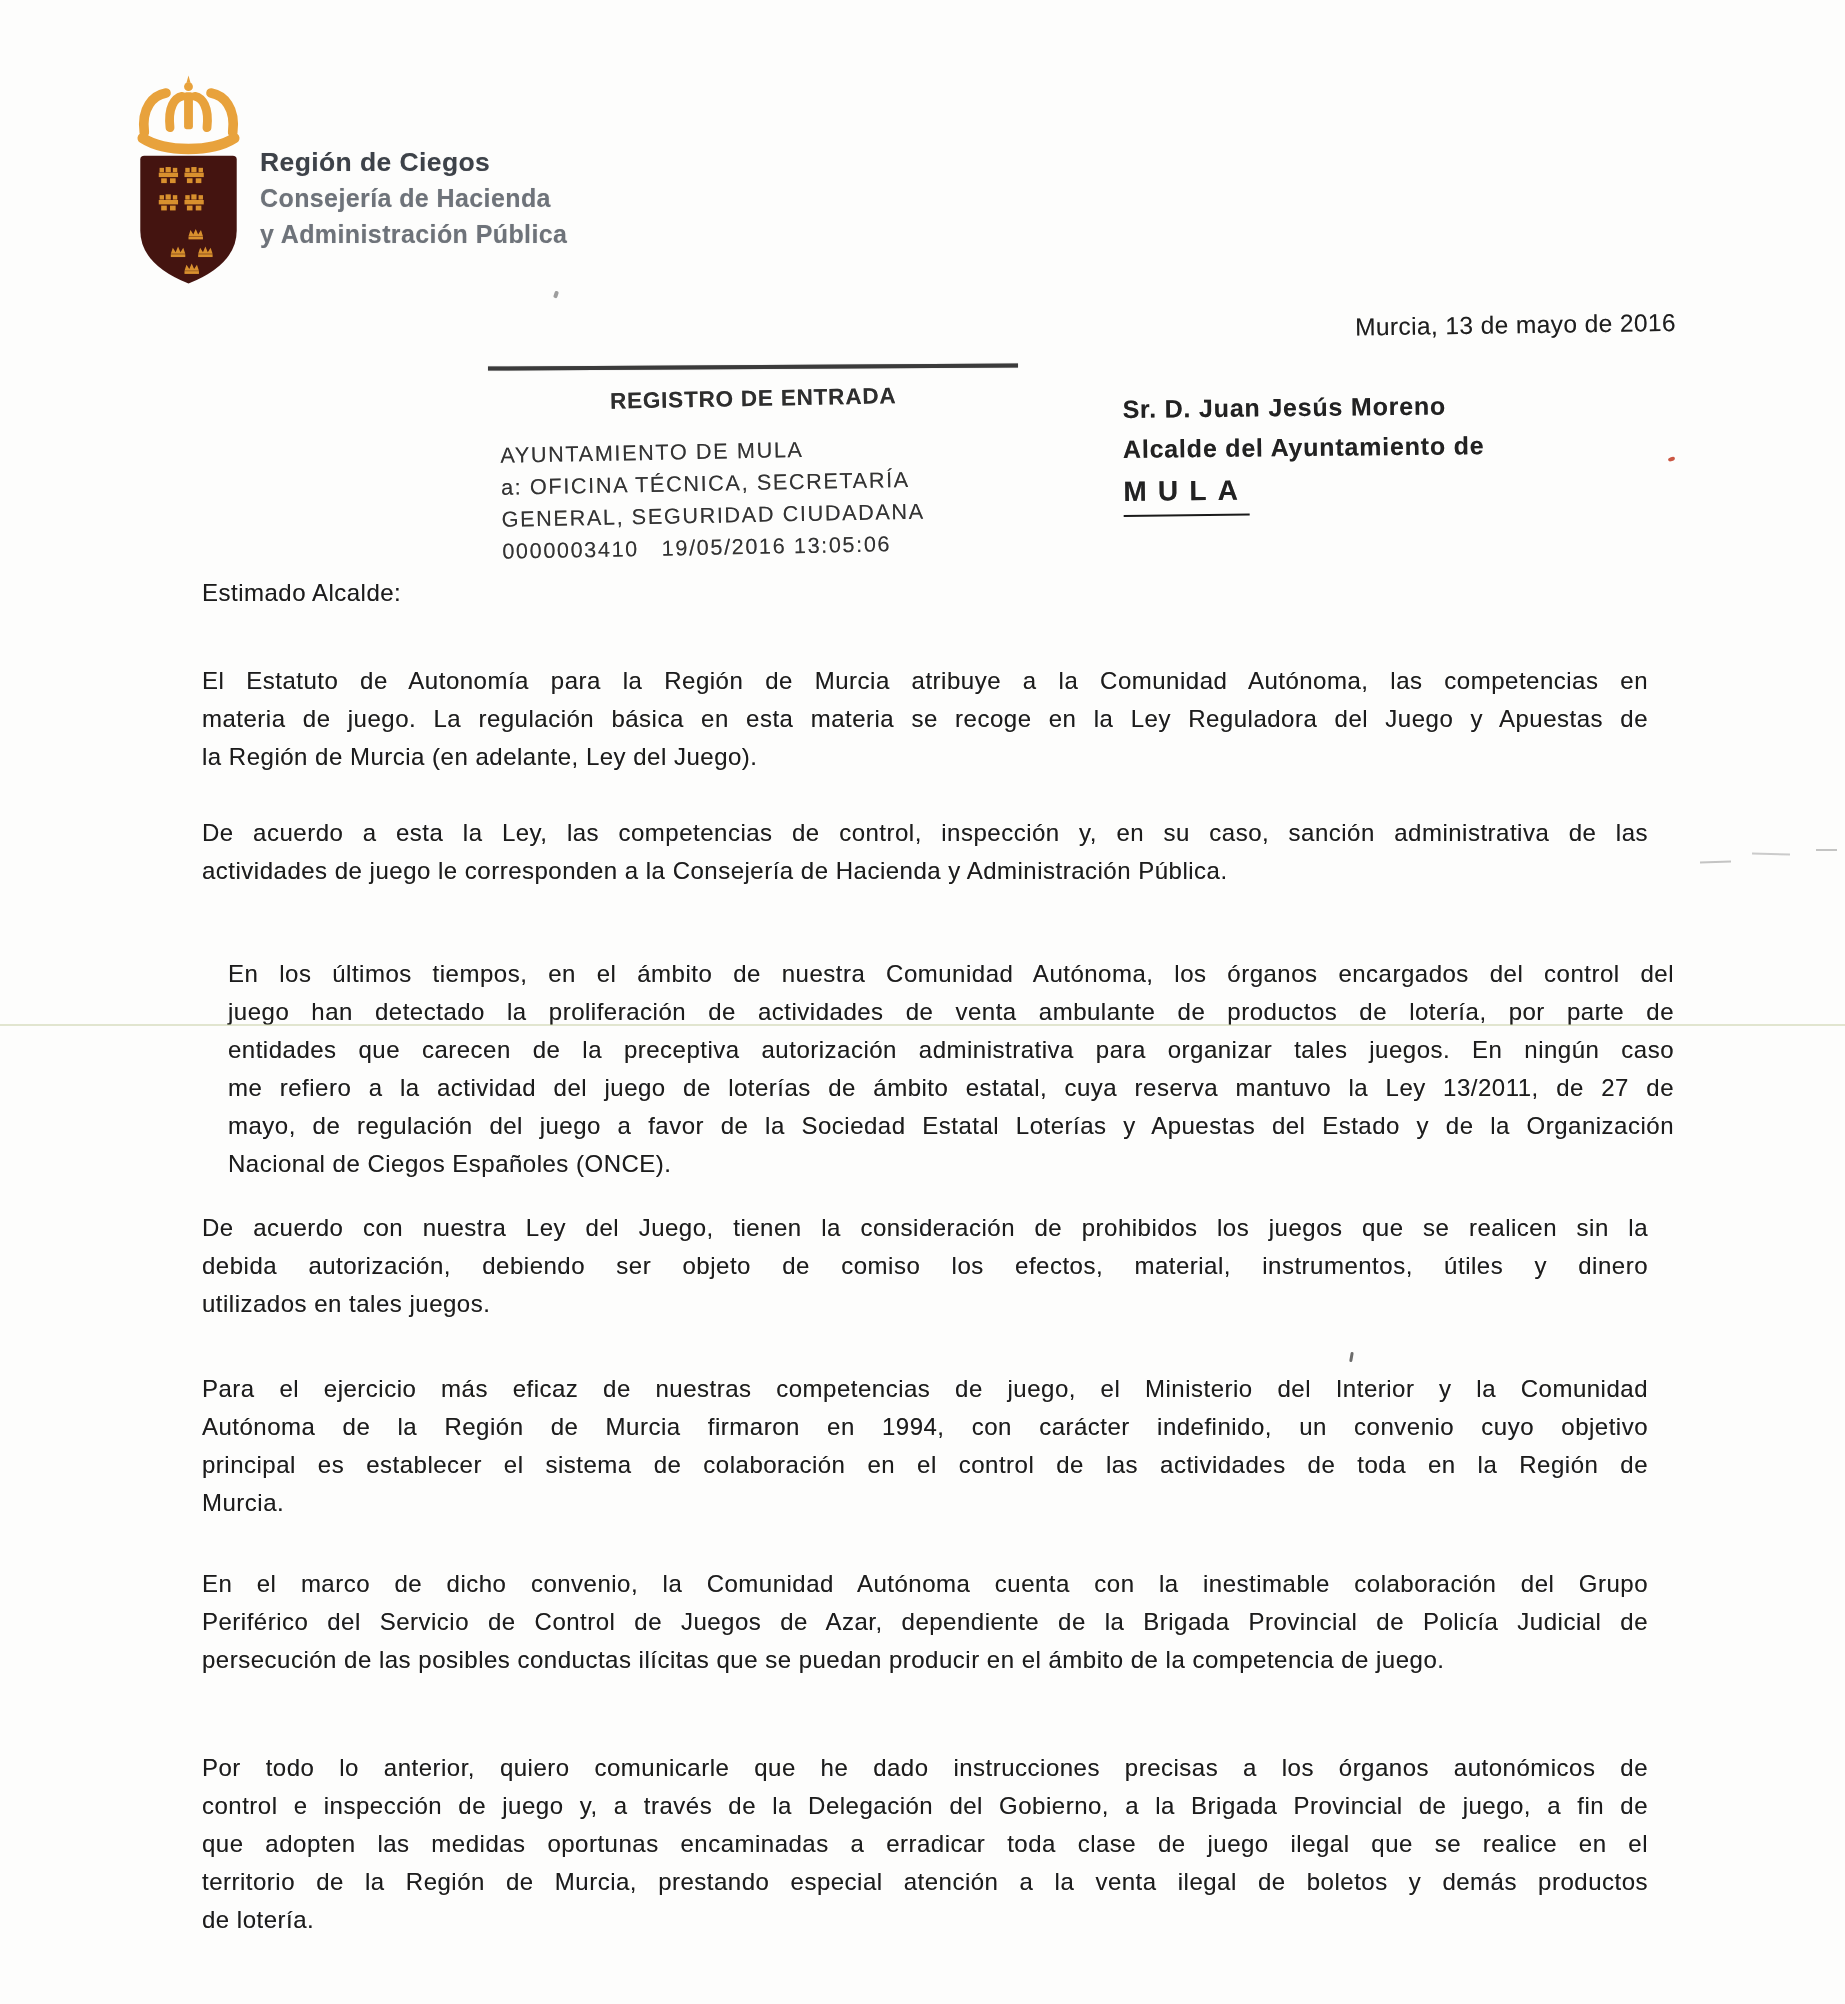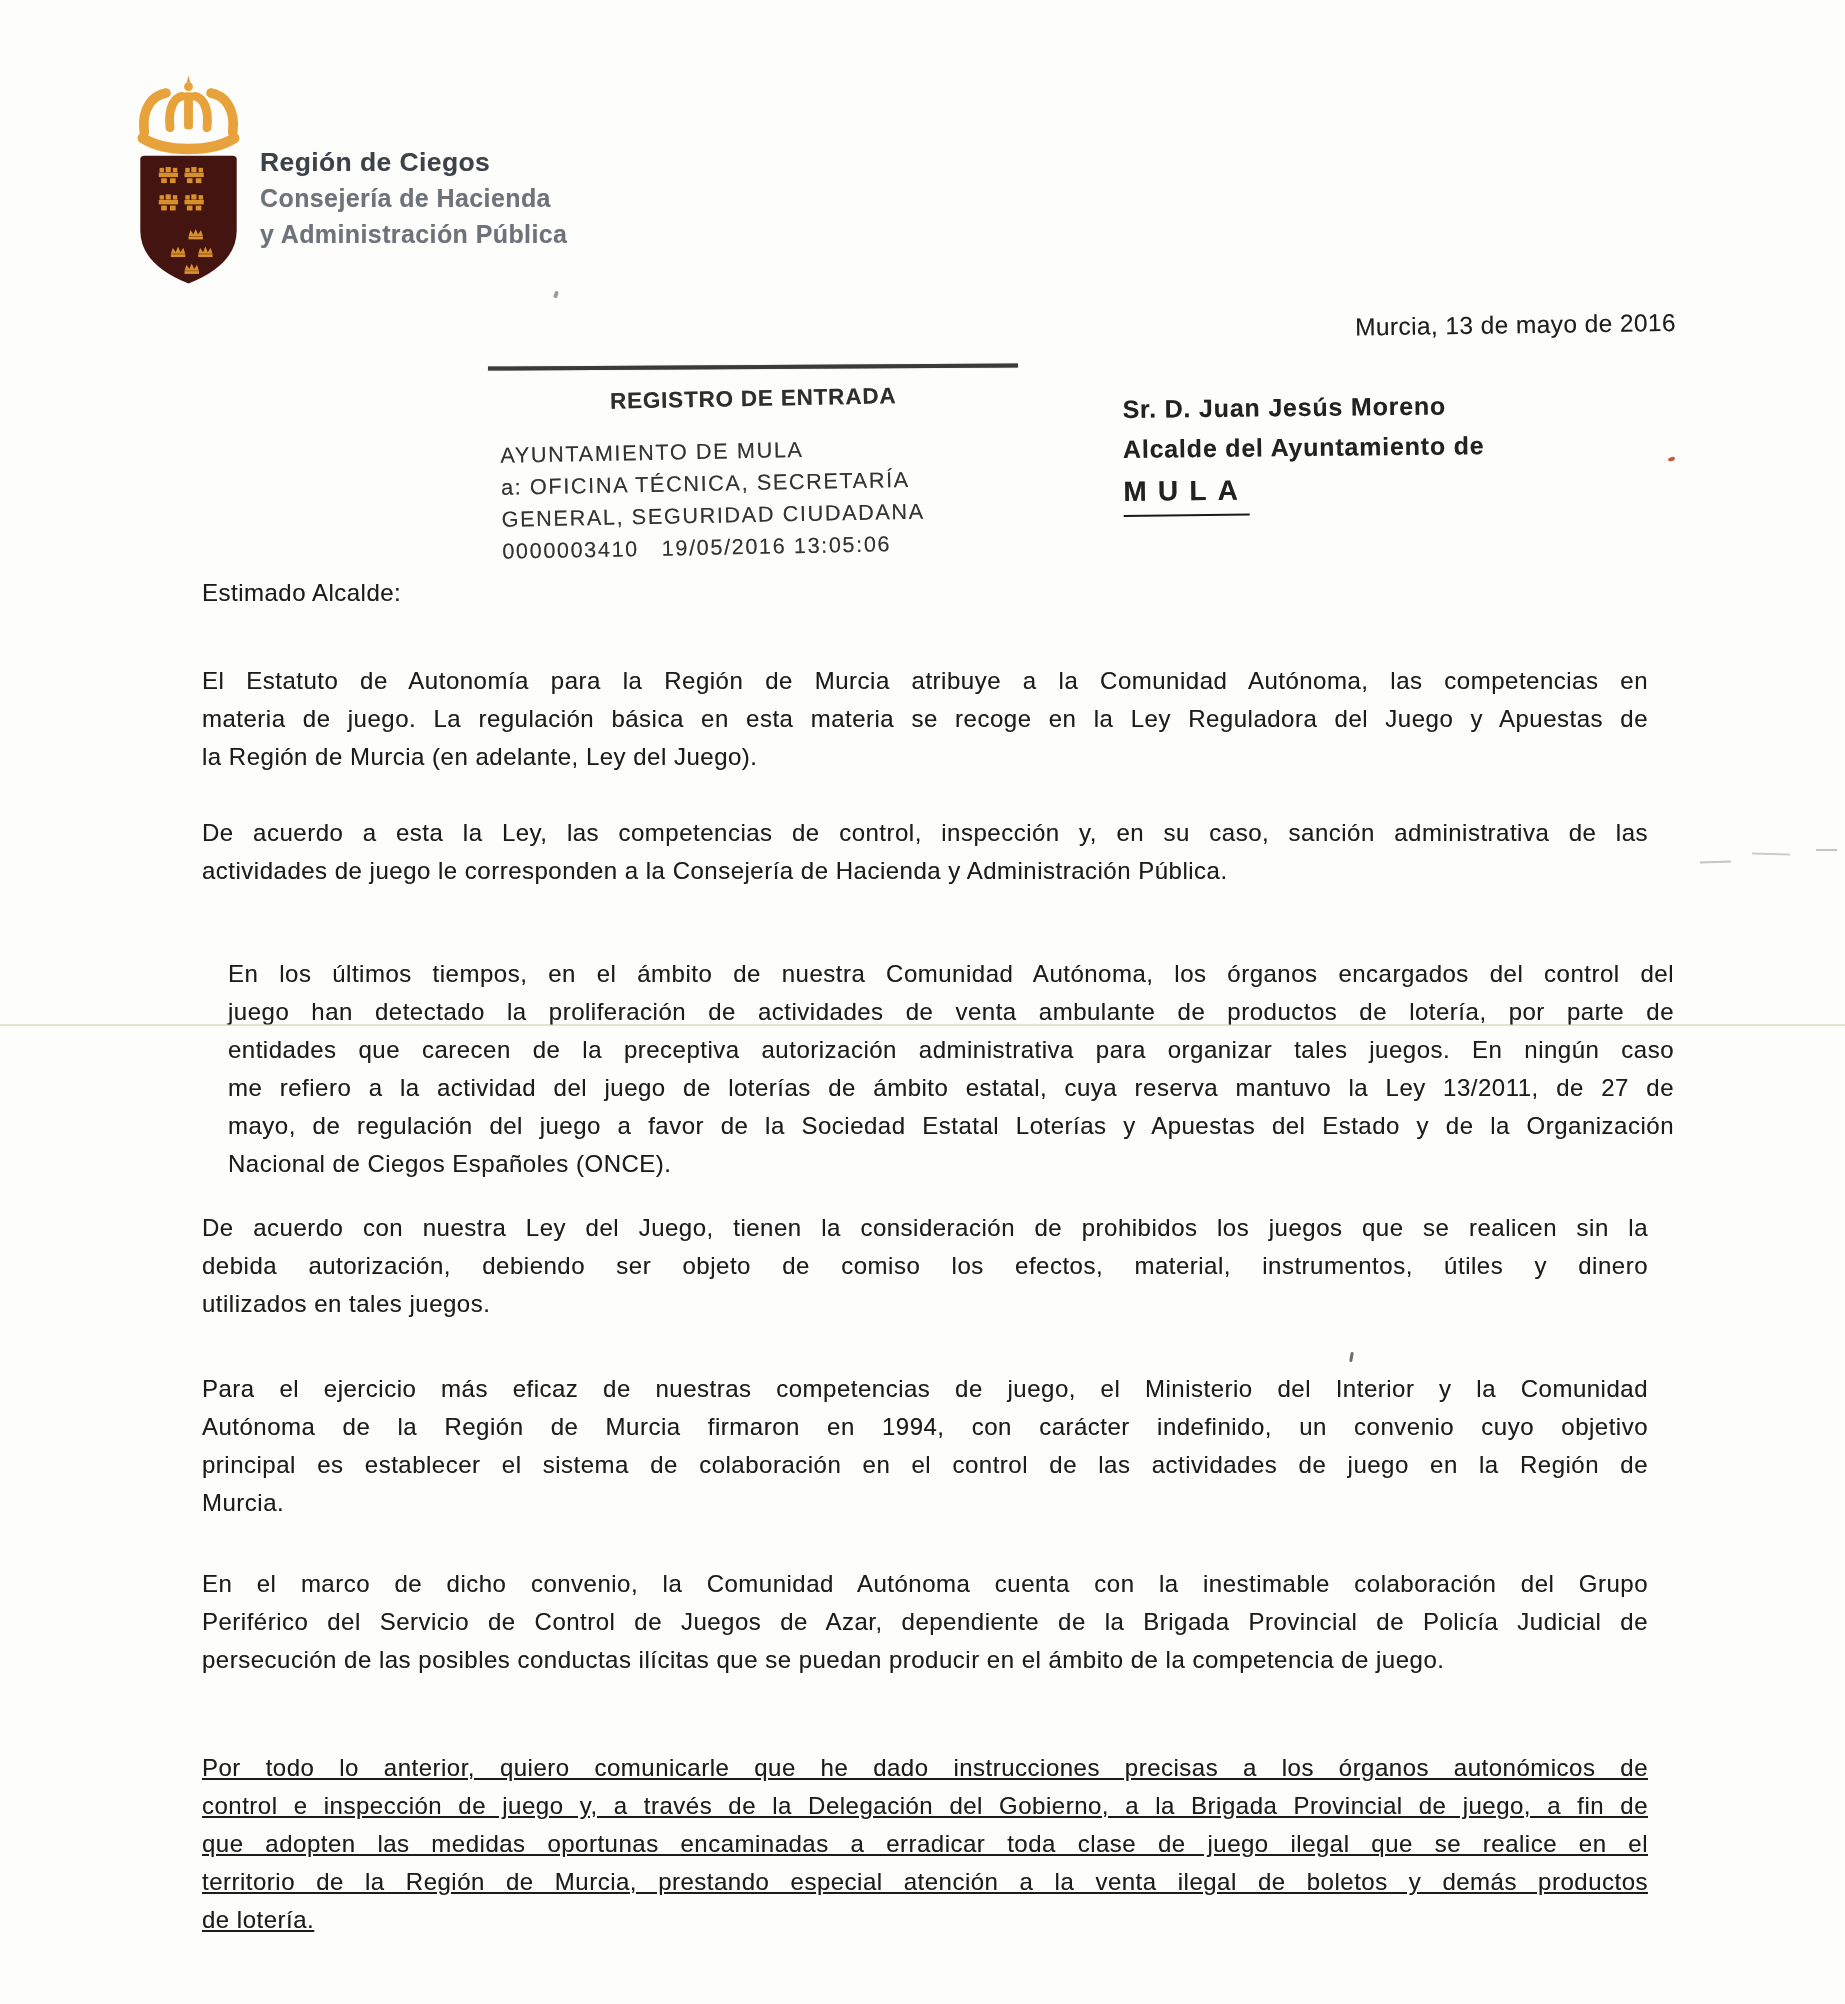--- a/index.html
+++ b/index.html
@@ -100,21 +100,21 @@
     text-align-last: justify;
   }
   .bodytext .line.last { text-align-last: left; }
   .salutation { top: 574px; }
   .p1 { top: 662px; }
   .p2 { top: 814px; }
   .p3 { top: 955px; margin-left: 26px; }
   .p4 { top: 1209px; }
   .p5 { top: 1370px; }
   .p6 { top: 1565px; }
-  .p7 { top: 1749px; text-decoration: underline; }
+  .p7 { top: 1749px; }
   .p8 { top: 1994px; }
   
   .artifact { position: absolute; pointer-events: none; }
   .faint-mid-line {
     left: 0; top: 1024px; width: 1846px; height: 1.6px;
     background: rgba(198,206,162,.5);
   }
   .red-speck {
     left: 1668px; top: 457px; width: 7.2px; height: 4px;
     background: #c23a22; border-radius: 50%;
@@ -249,21 +249,21 @@
       <span class="line last">Nacional de Ciegos Españoles (ONCE).</span>
     </div>
   <div class="bodytext p4">
       <span class="line">De acuerdo con nuestra Ley del Juego, tienen la consideración de prohibidos los juegos que se realicen sin la</span>
       <span class="line">debida autorización, debiendo ser objeto de comiso los efectos, material, instrumentos, útiles y dinero</span>
       <span class="line last">utilizados en tales juegos.</span>
     </div>
   <div class="bodytext p5">
       <span class="line">Para el ejercicio más eficaz de nuestras competencias de juego, el Ministerio del Interior y la Comunidad</span>
       <span class="line">Autónoma de la Región de Murcia firmaron en 1994, con carácter indefinido, un convenio cuyo objetivo</span>
-      <span class="line">principal es establecer el sistema de colaboración en el control de las actividades de juego en la Región de</span>
+      <span class="line">principal es establecer el sistema de colaboración en el control de las actividades de toda en la Región de</span>
       <span class="line last">Murcia.</span>
     </div>
   <div class="bodytext p6">
       <span class="line">En el marco de dicho convenio, la Comunidad Autónoma cuenta con la inestimable colaboración del Grupo</span>
       <span class="line">Periférico del Servicio de Control de Juegos de Azar, dependiente de la Brigada Provincial de Policía Judicial de</span>
       <span class="line last">persecución de las posibles conductas ilícitas que se puedan producir en el ámbito de la competencia de juego.</span>
     </div>
   <div class="bodytext p7">
       <span class="line">Por todo lo anterior, quiero comunicarle que he dado instrucciones precisas a los órganos autonómicos de</span>
       <span class="line">control e inspección de juego y, a través de la Delegación del Gobierno, a la Brigada Provincial de juego, a fin de</span>

